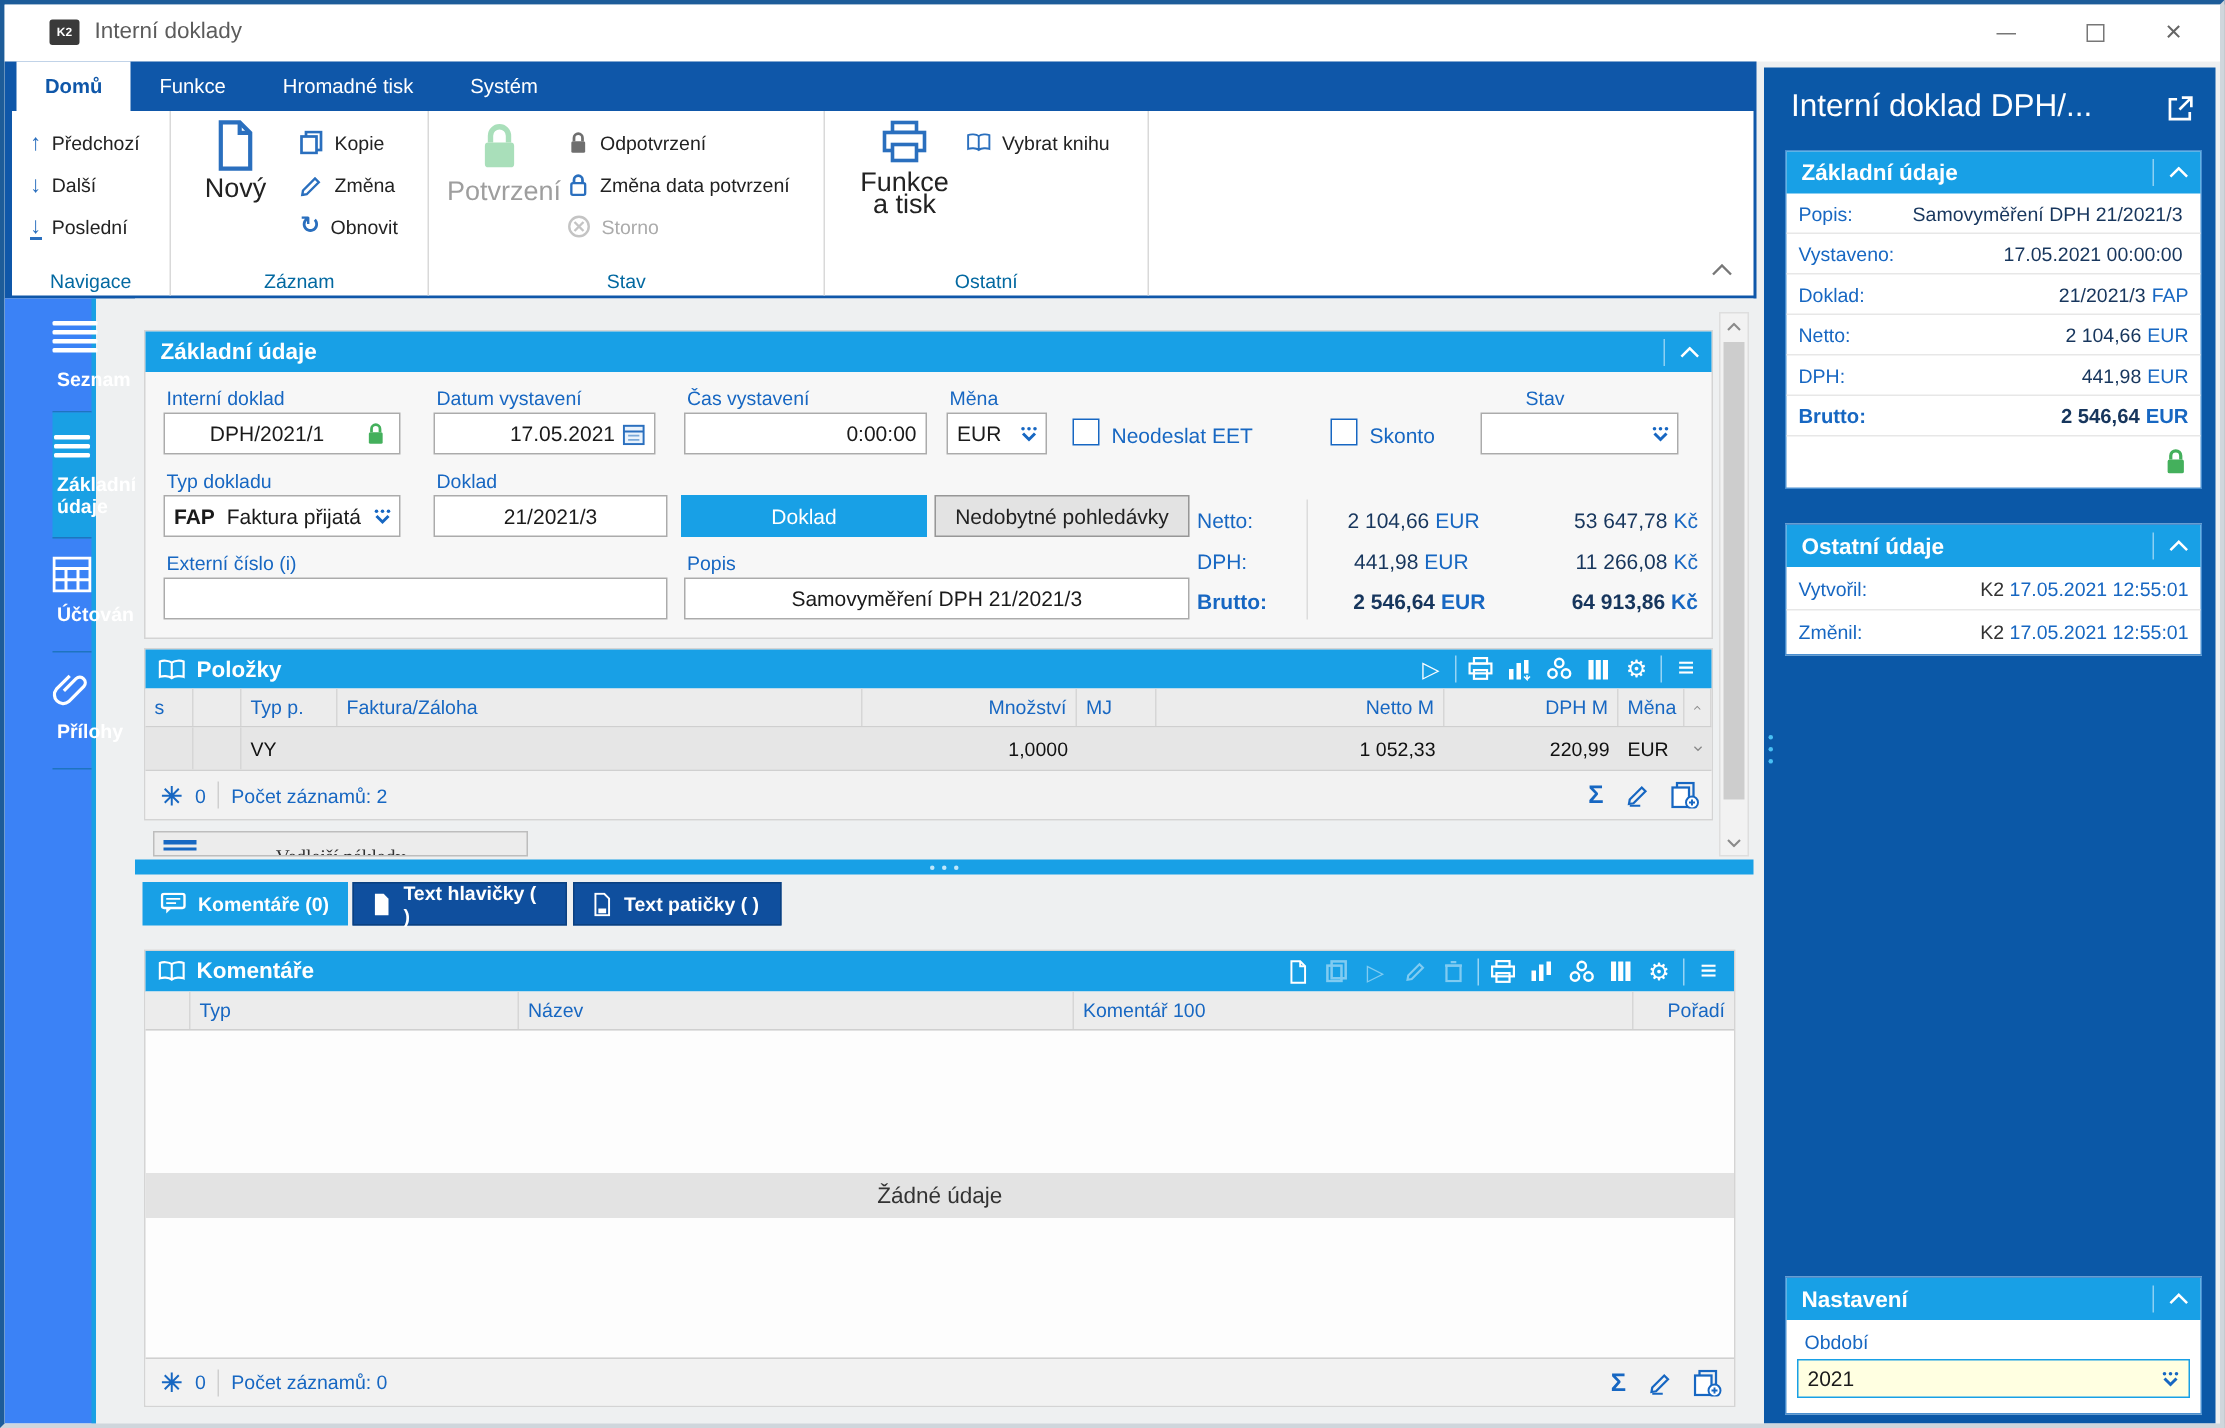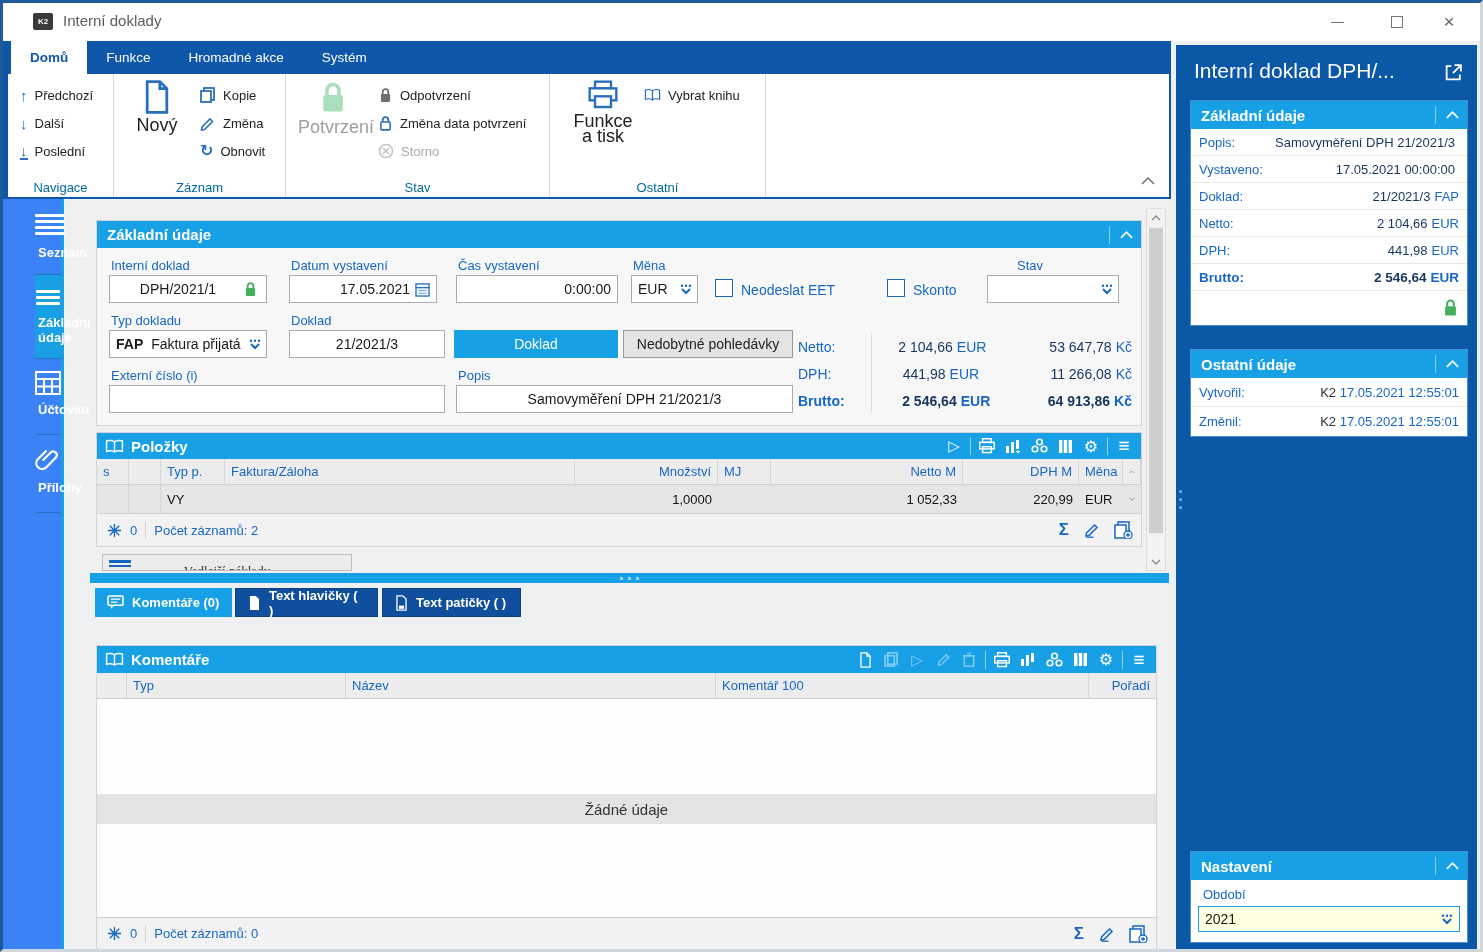--- a/index.html
+++ b/index.html
@@ -110,21 +110,21 @@
       </div>
     <div class="wctl" style="right:8px;">
         <span class="x">×</span>
       </div>
   </div>
 
   <div class="ribbon">
     <div class="rtabs">
       <div class="rtab active">Domů</div>
       <div class="rtab">Funkce</div>
-      <div class="rtab">Hromadné akce</div>
+      <div class="rtab">Hromadné tisk</div>
       <div class="rtab">Systém</div>
     </div>
     <div class="rbody">
 
       <div class="rgroup" style="left:0;width:106px;">
         <div class="ritem" style="left:12px;top:8px;">
           <span class="ico arrow-blue">↑</span>
           <span>Předchozí</span>
           </div>
         <div class="ritem" style="left:12px;top:36px;">
@@ -487,21 +487,21 @@
       <span>Text hlavičky ( )</span>
     </div>
     <div class="ltab dark" style="left:292px;top:389px;width:139px;">
       <svg width="13" height="16" viewBox="0 0 20 24">
         <path d="M3 1 h9 l5 5 v17 H3 z" fill="none" stroke="#fff" stroke-width="2"></path>
         <path d="M6 16 h8 v5 h-8 z" fill="#fff"></path>
         </svg>
       <span>Text patičky ( )</span>
     </div>
 
-    <div class="panel" style="left:6px;top:446px;width:1061px;height:305px;background:#fdfdfd;">
+    <div class="panel" style="left:6px;top:434px;width:1061px;height:305px;background:#fdfdfd;">
       <div class="phead" style="height:27px;">
         <svg class="ico" style="margin-left:8px;" width="19" height="15" viewBox="0 0 24 18">
           <path d="M12 3 C9.5 1 4.5 1 2 2 v13 c2.5-1 7.5-1 10 1 c2.5-2 7.5-2 10-1 V2 c-2.5-1-7.5-1-10 1 z M12 3 v13" fill="none" stroke="#fff" stroke-width="1.8"></path>
           </svg>
         <span class="ptitle" style="margin-left:7px;">Komentáře</span>
         <div style="margin-left:auto;display:flex;align-items:center;margin-right:4px;">
           <span class="tbico">
             <svg width="13" height="16" viewBox="0 0 20 24">
                 <path d="M3 1 h9 l5 5 v17 H3 z" fill="none" stroke="#fff" stroke-width="2"></path>
                 <path d="M12 1 v5 h5" fill="none" stroke="#fff" stroke-width="2"></path>

